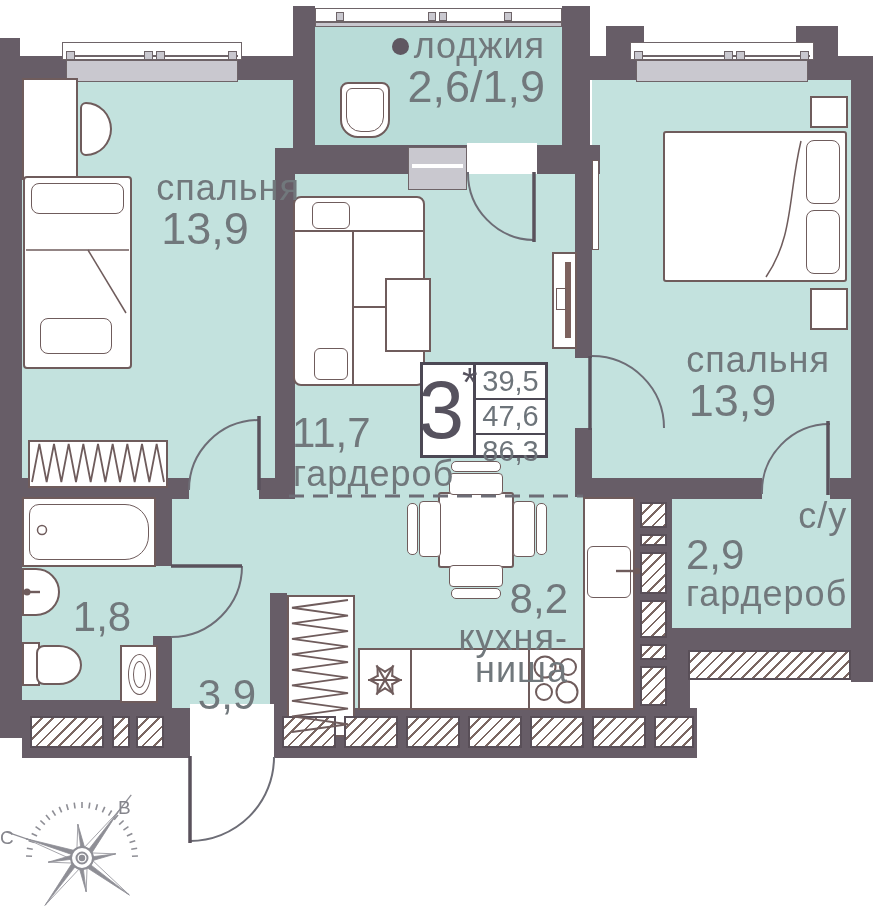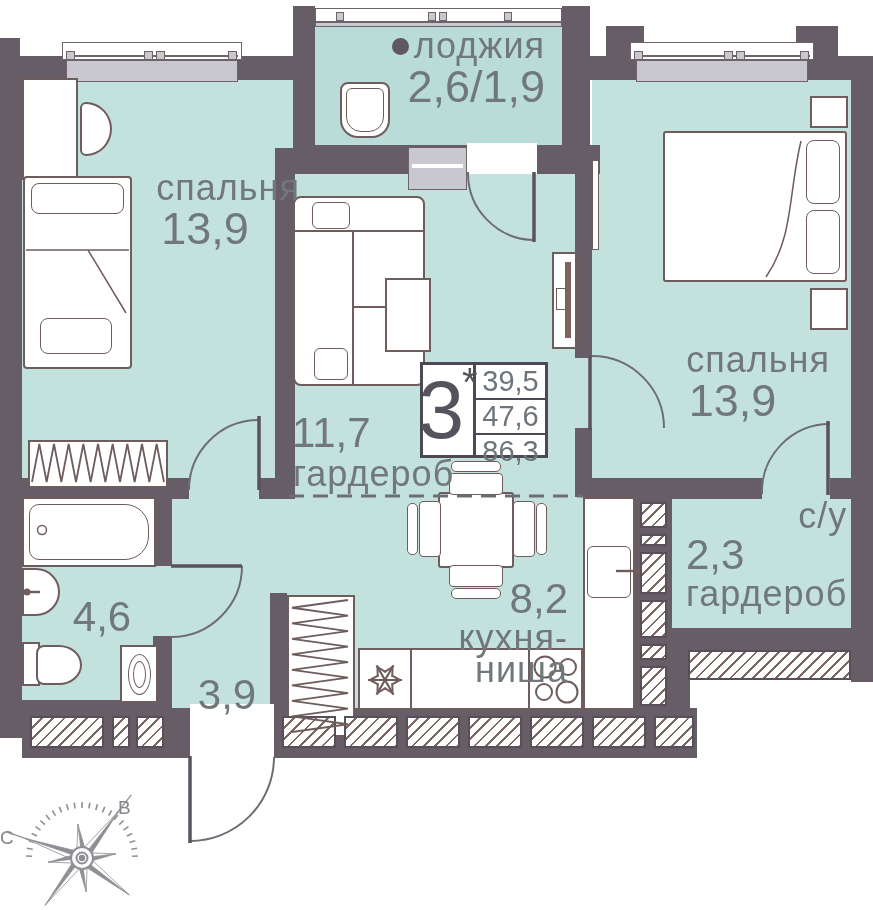--- a/index.html
+++ b/index.html
@@ -296,24 +296,24 @@
     <div class="rname">спальня</div>
     <div class="rarea">13,9</div>
   </div>
   <div class="lbl rarea2" style="left:292px;top:410px;width:75px;text-align:center;">11,7</div>
   <div class="lbl rname" style="left:293px;top:458px;">гардероб</div>
   <div class="lbl" style="left:370px;top:576px;width:198px;text-align:right;">
     <div class="rarea2">8,2</div>
     <div class="rname">кухня-ниша</div>
   </div>
   <div class="lbl rarea2" style="left:192px;top:672px;width:70px;text-align:center;">3,9</div>
-  <div class="lbl rarea2" style="left:70px;top:594px;width:64px;text-align:center;">4,6</div>
+  <div class="lbl rarea2" style="left:70px;top:594px;width:64px;text-align:center;">1,8</div>
   <div class="lbl" style="left:686px;top:500px;">
     <div class="rname">с/у</div>
-    <div class="rarea2">2,3</div>
+    <div class="rarea2">2,9</div>
     <div class="rname">гардероб</div>
   </div>
 
   <div class="spec">
     <div class="cellL">
       <span class="big3">3</span>
       <span class="star">*</span>
     </div>
     <div class="cellR">
       <div class="row">39,5</div>

